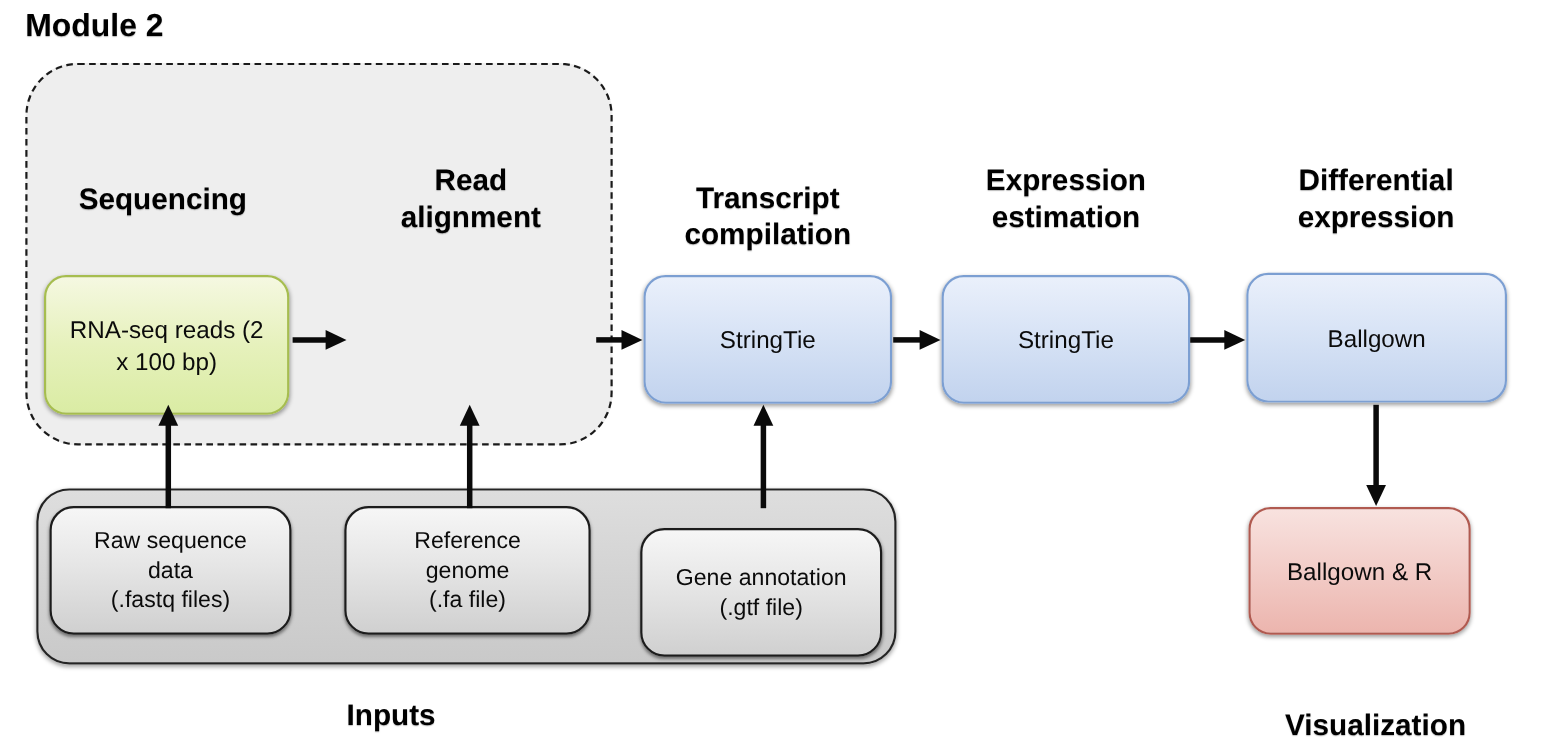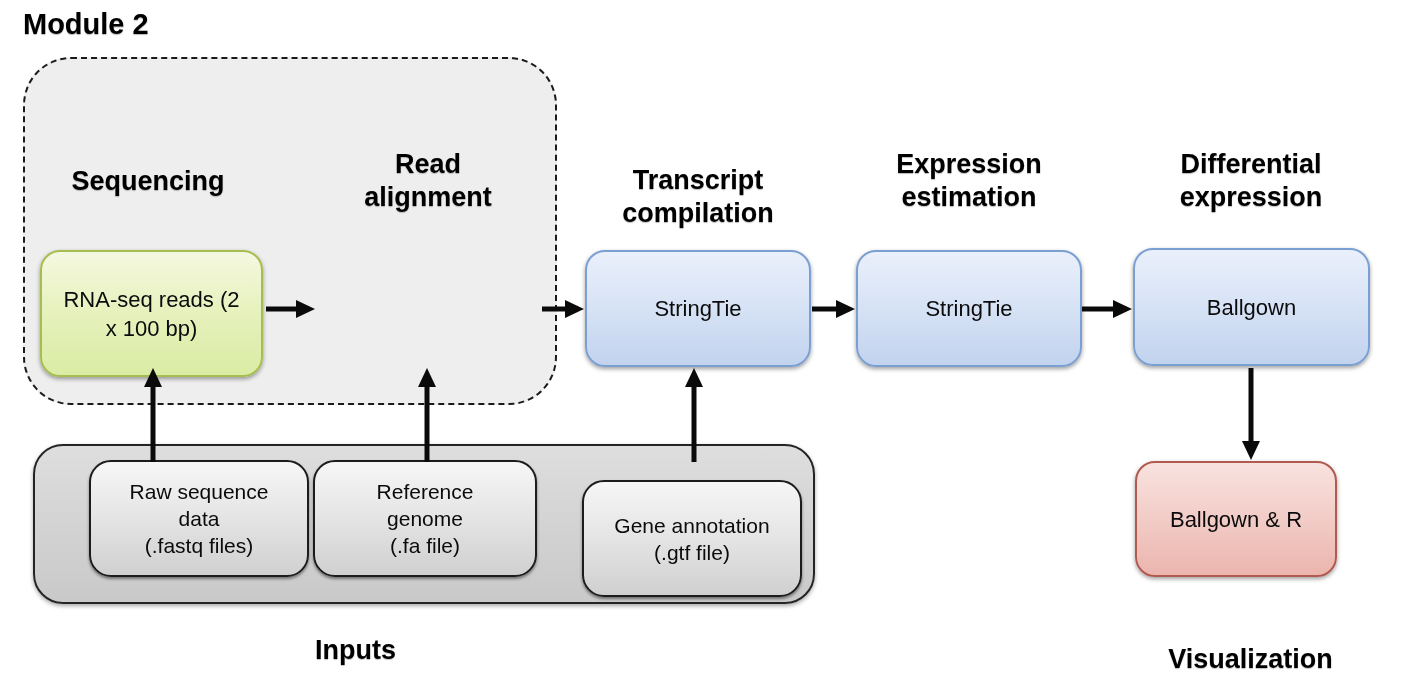--- a/index.html
+++ b/index.html
@@ -50,21 +50,21 @@
     background:linear-gradient(180deg,#dedede 0%,#d2d2d2 55%,#c9c9c9 100%);
     border:2px solid #242424; border-radius:30px;
     box-shadow:0 2px 4px rgba(0,0,0,0.35);
   }
   .node-gray {
     background:linear-gradient(180deg,#f6f6f6 0%,#e6e6e6 45%,#d0d0d0 100%);
     border:2px solid #1c1c1c; border-radius:22px;
     font-size:21px; line-height:27px;
     box-shadow:0 2px 3px rgba(0,0,0,0.45);
   }
-  .n-raw  { left:45px;  top:460px; width:220px; height:117px;margin-left:44px; }
+  .n-raw  { left:45px;  top:460px; width:220px; height:117px; }
   .n-ref  { left:313px; top:460px; width:224px; height:117px; }
   .n-gene { left:582px; top:460px; width:220px; height:117px;margin-top:20px; }
   .inputs-label {
     position:absolute; left:315px; top:635px; width:200px;
     font-size:27px; font-weight:bold; color:#000;
     text-shadow:0 1px 1px rgba(130,130,130,0.5);
   }
   .viz-label {
     position:absolute; left:1130px; top:612px; width:241px;
     text-align:center; font-size:27px; font-weight:bold; color:#000;

